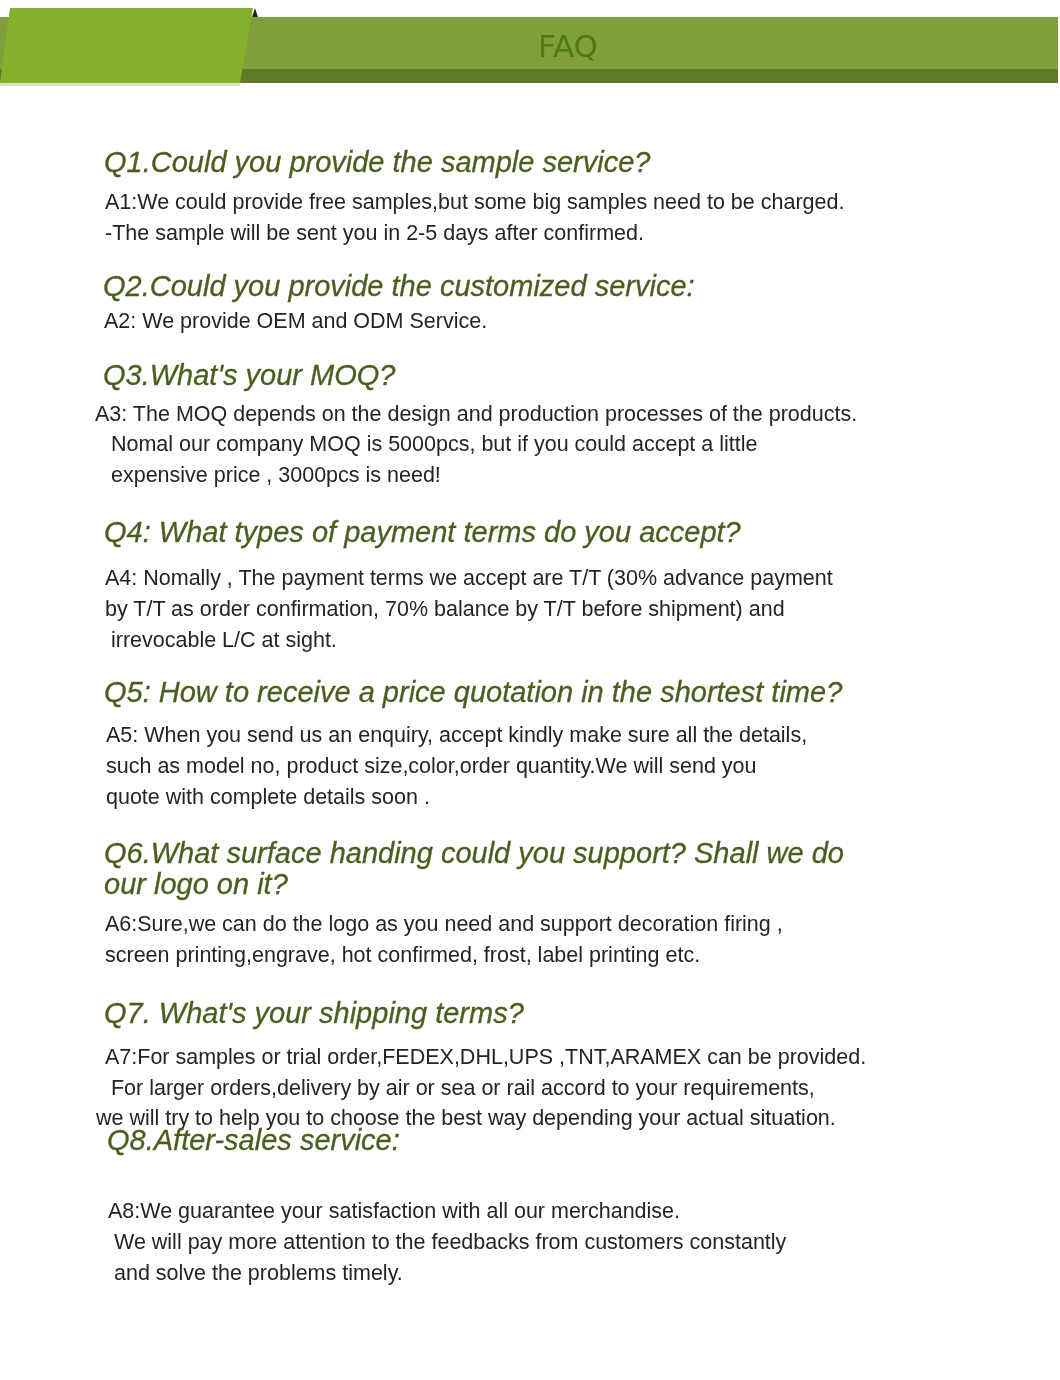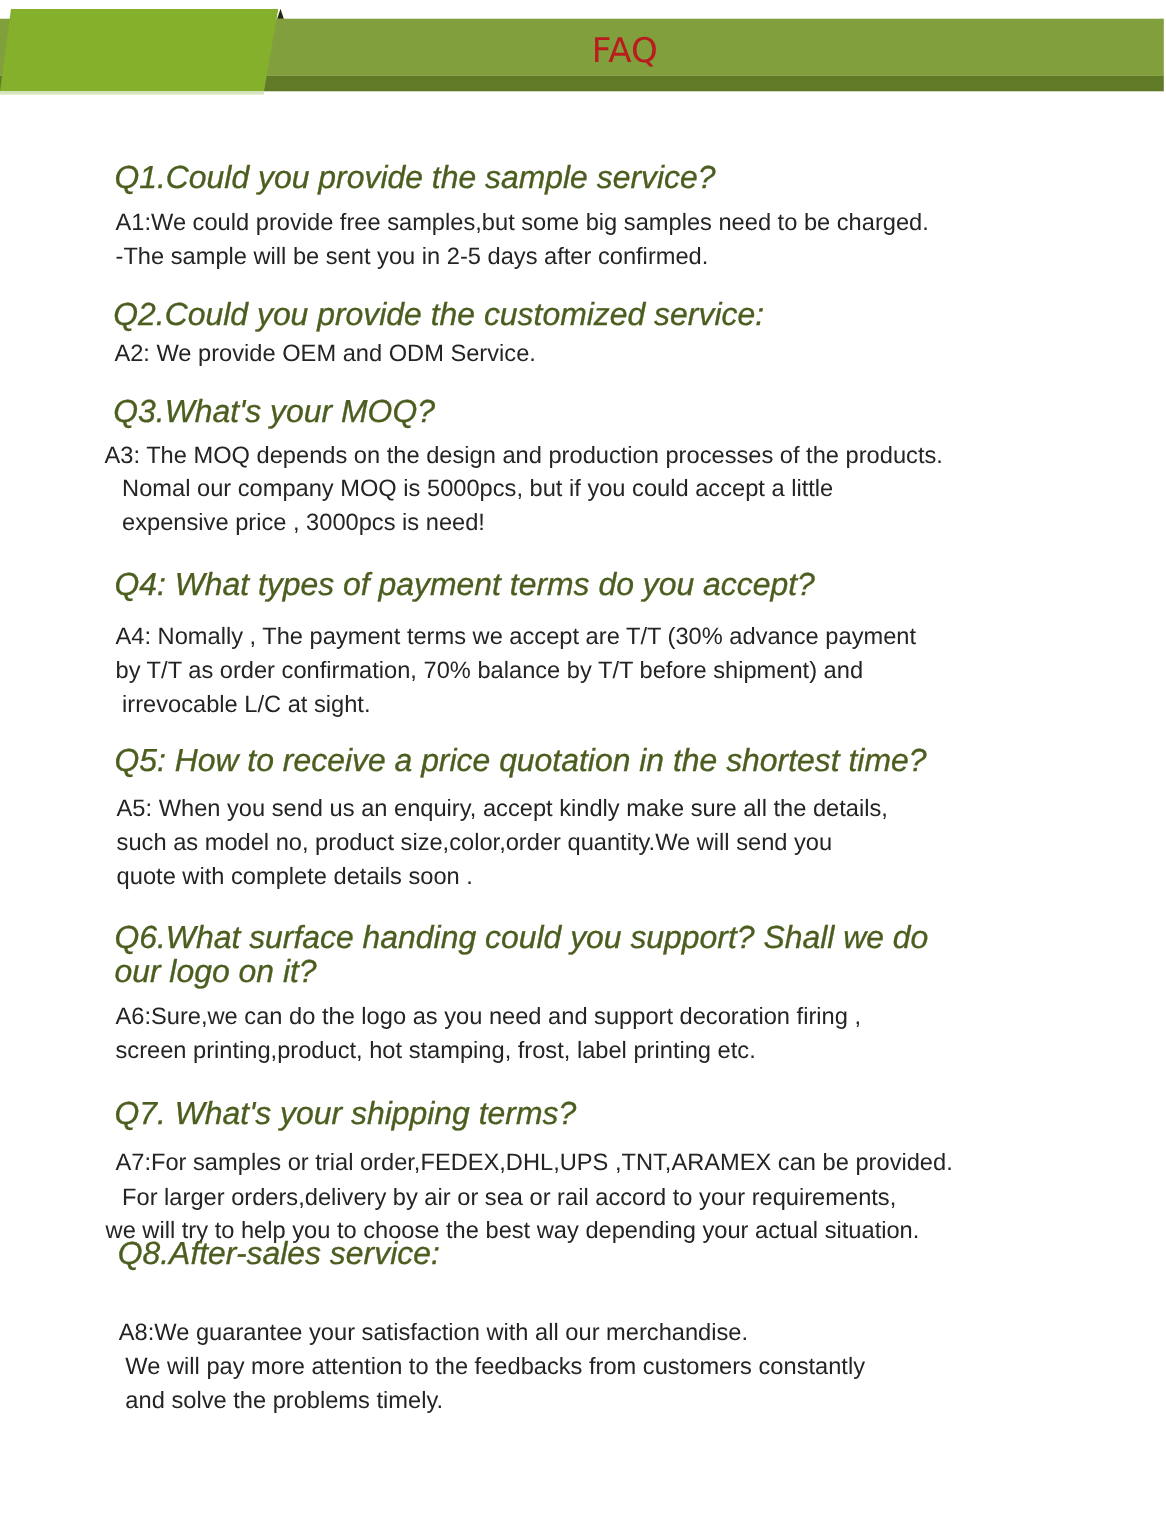--- a/index.html
+++ b/index.html
@@ -51,21 +51,21 @@
     width: 0; height: 0;
     border-left: 3px solid transparent;
     border-right: 3px solid transparent;
     border-bottom: 9px solid #1f2a10;
   }
   .banner-title {
     position: absolute;
     left: 468px; top: 27px;
     width: 200px;
     text-align: center;
-    color: #b91c1c;
+    color: #4d7c0f;
     font-family: "DejaVu Sans", sans-serif;
     font-size: 31px;
     line-height: 38px;
     letter-spacing: 0px;
   }
 
   
   .q {
     position: absolute;
     color: #4b5e1f;
@@ -124,21 +124,21 @@
   <div class="q" style="left:104px; top:677px;">Q5: How to receive a price quotation in the shortest time?</div>
   <div class="a-line" style="left:106px; top:722px;">A5: When you send us an enquiry, accept kindly make sure all the details,</div>
   <div class="a-line" style="left:106px; top:753px;">such as model no, product size,color,order quantity.We will send you</div>
   <div class="a-line" style="left:106px; top:784px;">quote with complete details soon .</div>
 </div>
 
 <div>
   <div class="q" style="left:104px; top:838px;">Q6.What surface handing could you support? Shall we do</div>
   <div class="q" style="left:104px; top:869px;">our logo on it?</div>
   <div class="a-line" style="left:105px; top:911px;">A6:Sure,we can do the logo as you need and support decoration firing ,</div>
-  <div class="a-line" style="left:105px; top:942px;">screen printing,product, hot stamping, frost, label printing etc.</div>
+  <div class="a-line" style="left:105px; top:942px;">screen printing,engrave, hot confirmed, frost, label printing etc.</div>
 </div>
 
 <div>
   <div class="q" style="left:104px; top:998px;">Q7. What's your shipping terms?</div>
   <div class="a-line" style="left:105px; top:1044px;">A7:For samples or trial order,FEDEX,DHL,UPS ,TNT,ARAMEX can be provided.</div>
   <div class="a-line" style="left:105px; top:1075px;"> For larger orders,delivery by air or sea or rail accord to your requirements,</div>
   <div class="a-line" style="left:90px; top:1105px;"> we will try to help you to choose the best way depending your actual situation.</div>
 </div>
 
 <div>

